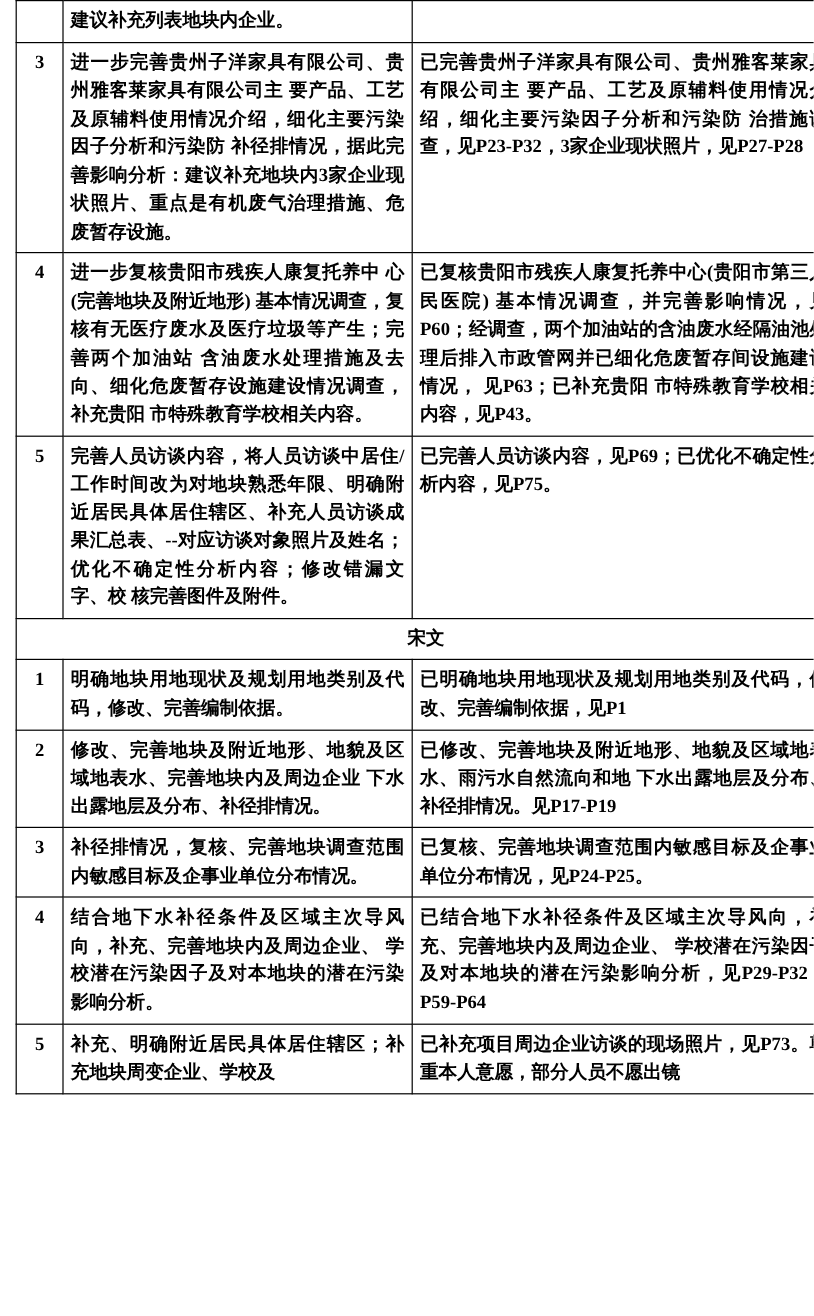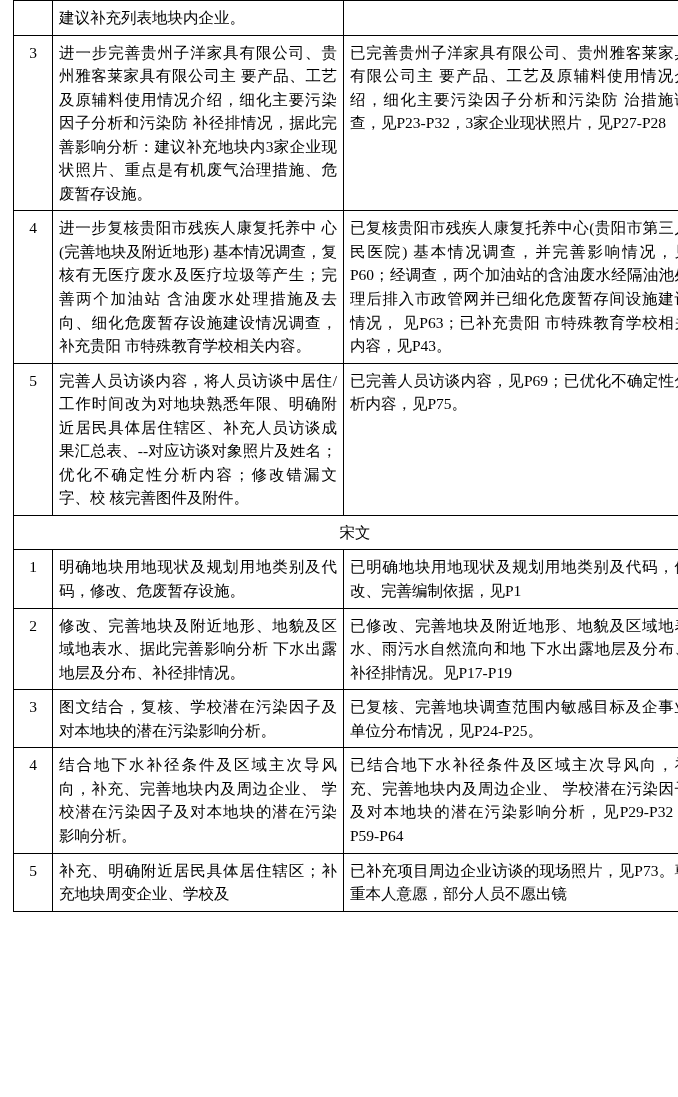--- a/index.html
+++ b/index.html
@@ -26,20 +26,21 @@
     margin-left: 13px;
     table-layout: fixed;
   }
   table.doc-table td {
     border: 1px solid #000000;
     vertical-align: top;
     padding: 5px 6px 5px 6px;
     font-size: 15.5px;
     line-height: 1.52;
     font-family: "Liberation Serif", "DejaVu Serif", serif;
+    font-weight: bold;
   }
   td.num {
     width: 26px;
     text-align: center;
     vertical-align: middle;
     padding-left: 2px;
     padding-right: 2px;
   }
   td.col-a {
     width: 278px;
@@ -85,31 +86,31 @@
       <tr>
         <td class="num">5</td>
         <td class="col-a">完善人员访谈内容，将人员访谈中居住/工作时间改为对地块熟悉年限、明确附近居民具体居住辖区、补充人员访谈成果汇总表、--对应访谈对象照片及姓名；优化不确定性分析内容；修改错漏文字、校 核完善图件及附件。</td>
         <td class="col-b">已完善人员访谈内容，见P69；已优化不确定性分析内容，见P75。</td>
       </tr>
       <tr>
         <td class="section" colspan="3">宋文</td>
       </tr>
       <tr>
         <td class="num">1</td>
-        <td class="col-a">明确地块用地现状及规划用地类别及代码，修改、危废暂存设施。</td>
+        <td class="col-a">明确地块用地现状及规划用地类别及代码，修改、完善编制依据。</td>
         <td class="col-b">已明确地块用地现状及规划用地类别及代码，修改、完善编制依据，见P1</td>
       </tr>
       <tr>
         <td class="num">2</td>
-        <td class="col-a">修改、完善地块及附近地形、地貌及区域地表水、据此完善影响分析 下水出露地层及分布、补径排情况。</td>
+        <td class="col-a">修改、完善地块及附近地形、地貌及区域地表水、完善地块内及周边企业 下水出露地层及分布、补径排情况。</td>
         <td class="col-b">已修改、完善地块及附近地形、地貌及区域地表水、雨污水自然流向和地 下水出露地层及分布、补径排情况。见P17-P19</td>
       </tr>
       <tr>
         <td class="num">3</td>
-        <td class="col-a">图文结合，复核、学校潜在污染因子及对本地块的潜在污染影响分析。</td>
+        <td class="col-a">补径排情况，复核、完善地块调查范围内敏感目标及企事业单位分布情况。</td>
         <td class="col-b">已复核、完善地块调查范围内敏感目标及企事业单位分布情况，见P24-P25。</td>
       </tr>
       <tr>
         <td class="num">4</td>
         <td class="col-a">结合地下水补径条件及区域主次导风向，补充、完善地块内及周边企业、 学校潜在污染因子及对本地块的潜在污染影响分析。</td>
         <td class="col-b">已结合地下水补径条件及区域主次导风向，补充、完善地块内及周边企业、 学校潜在污染因子及对本地块的潜在污染影响分析，见P29-P32，P59-P64</td>
       </tr>
       <tr>
         <td class="num">5</td>
         <td class="col-a">补充、明确附近居民具体居住辖区；补充地块周变企业、学校及</td>

